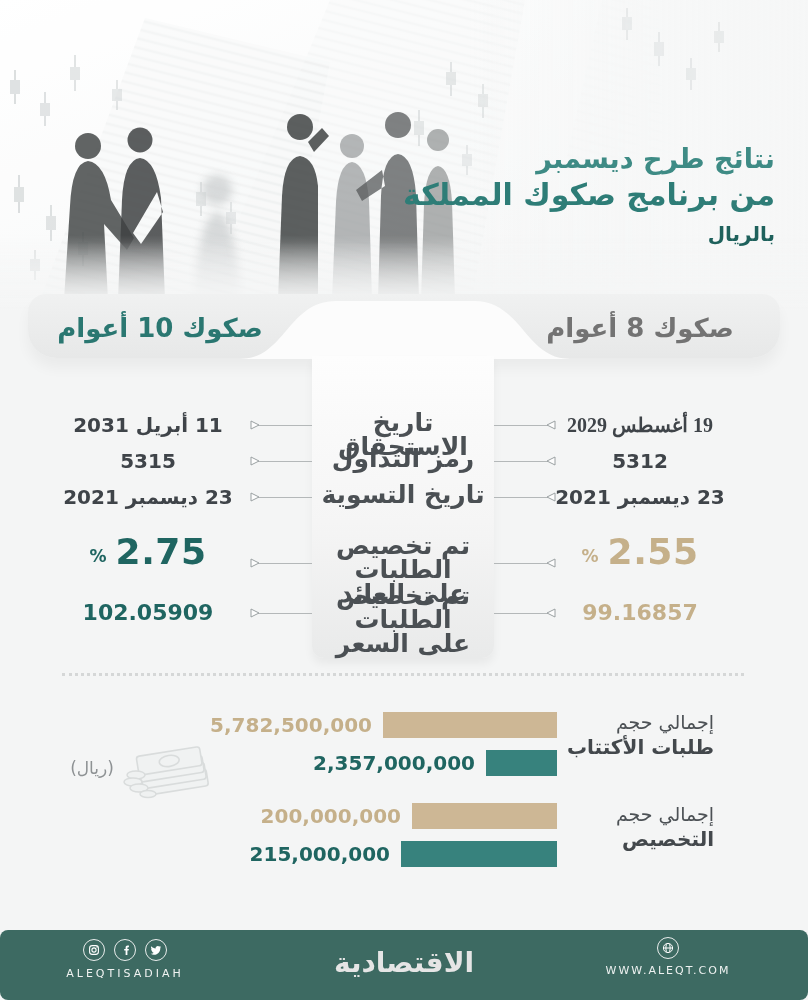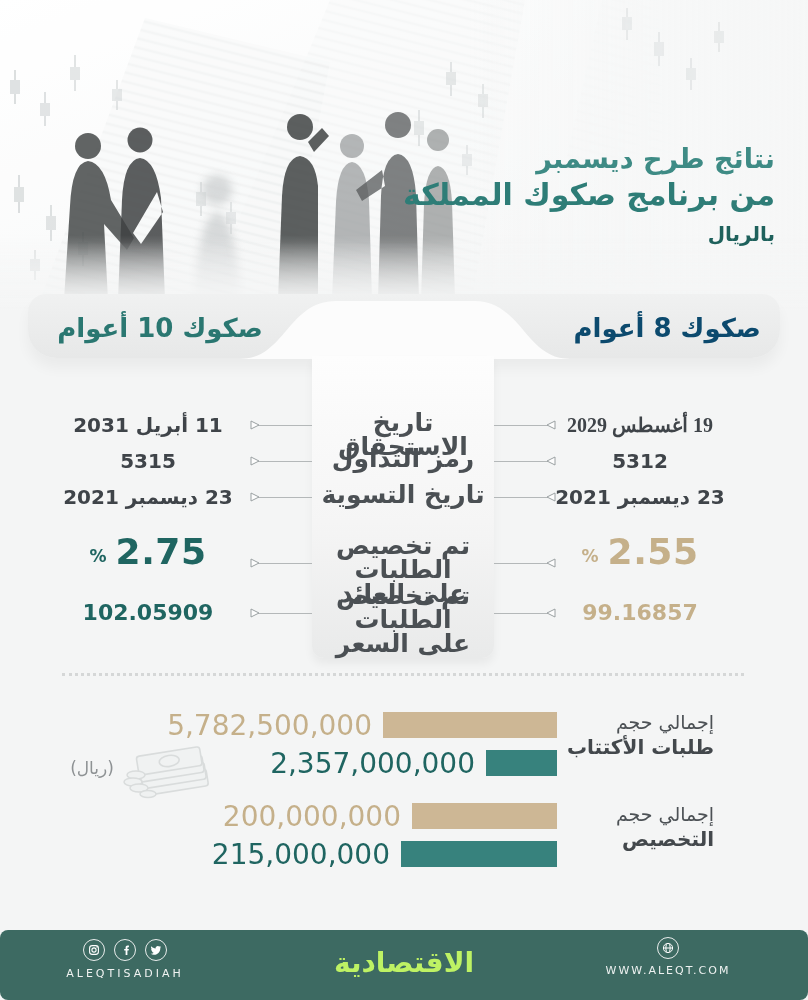--- a/index.html
+++ b/index.html
@@ -15,21 +15,21 @@
   .title .t2{font-size:30px;font-weight:800;color:#2e7d77;line-height:1.25;}
   .title .t3{font-size:20px;font-weight:700;color:#1e615c;margin-top:9px;line-height:1.2;}
 
   
   .band{position:absolute;left:28px;right:28px;top:294px;height:64px;border-radius:18px 18px 28px 28px;
         background:linear-gradient(180deg,#f0f1f1 0%,#e7e8e8 100%);box-shadow:0 10px 14px rgba(0,0,0,0.045);z-index:1;}
   .notch{position:absolute;left:240px;top:293px;width:330px;height:66px;z-index:2;}
   .colhead{position:absolute;top:308px;height:40px;line-height:40px;text-align:center;direction:rtl;
            font-size:26px;font-weight:800;z-index:3;}
   .colhead.left{left:55px;width:210px;color:#2a7771;}
-  .colhead.right{left:561px;width:200px;color:#0c4a6e;text-align:right;}
+  .colhead.right{left:540px;width:200px;color:#737373;}
 
   
   .panel{position:absolute;left:312px;top:356px;width:182px;height:302px;z-index:2;
          background:linear-gradient(180deg,#fdfdfd 0%,#f5f5f5 55%,#e9eaea 100%);
          border-radius:0 0 12px 12px;box-shadow:0 6px 10px rgba(0,0,0,0.05);}
 
   
   .rowlabel{position:absolute;left:312px;width:182px;text-align:center;direction:rtl;z-index:3;
             font-size:25px;font-weight:700;color:#4b5054;line-height:24px;}
   .connector{position:absolute;height:10px;z-index:3;}
@@ -56,34 +56,34 @@
   .smallbig{font-size:22px !important;font-weight:bold;}
 
   
   .dotline{position:absolute;left:62px;right:64px;top:673px;border-top:3px dotted #d5d7d7;z-index:3;}
 
   
   .riyal{position:absolute;left:64px;top:758px;width:56px;text-align:center;direction:rtl;
          font-size:17px;color:#8e9294;z-index:3;}
   .money{position:absolute;left:118px;top:730px;z-index:3;}
   .bar-row{position:absolute;right:251px;display:flex;align-items:center;gap:11px;height:26px;z-index:3;}
-  .bar-row .bval{font-size:28px;font-weight:400;white-space:nowrap;}
+  .bar-row .bval{font-size:20px;font-weight:700;white-space:nowrap;}
   .bar-row .bar{height:26px;}
   .glabel{position:absolute;left:566px;width:148px;text-align:right;direction:rtl;z-index:3;line-height:25px;}
   .glabel .g1{font-size:19px;font-weight:500;color:#4c5155;}
   .glabel .g2{font-size:20px;font-weight:800;color:#43484c;}
 
   
   .footer{position:absolute;left:0;right:0;top:930px;height:70px;background:#3d6a62;z-index:4;border-radius:8px;}
   .social{position:absolute;left:60px;top:9px;width:130px;text-align:center;}
   .social .icons{display:flex;justify-content:center;gap:9px;}
   .cicon{width:20px;height:20px;border:1.3px solid #e9edec;border-radius:50%;display:flex;align-items:center;justify-content:center;}
   .handle{margin-top:6px;font-size:11px;letter-spacing:3px;color:#f0f3f2;}
   .brand{position:absolute;left:0;right:0;top:16px;text-align:center;direction:rtl;
-         font-size:28px;font-weight:900;color:#bef264;letter-spacing:.5px;}
+         font-size:28px;font-weight:900;color:#e5e5e5;letter-spacing:.5px;}
   .web{position:absolute;right:60px;top:7px;width:160px;text-align:center;}
   .web .url{margin-top:5px;font-size:11px;letter-spacing:2px;color:#eef2f1;}
 </style>
 </head>
 <body>
 
 <div class="stage">
 
   <svg class="collage" viewBox="0 0 808 310" aria-hidden="true">
     <defs>

